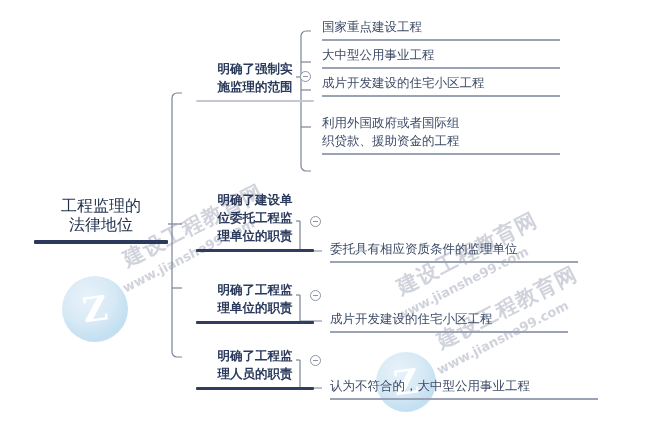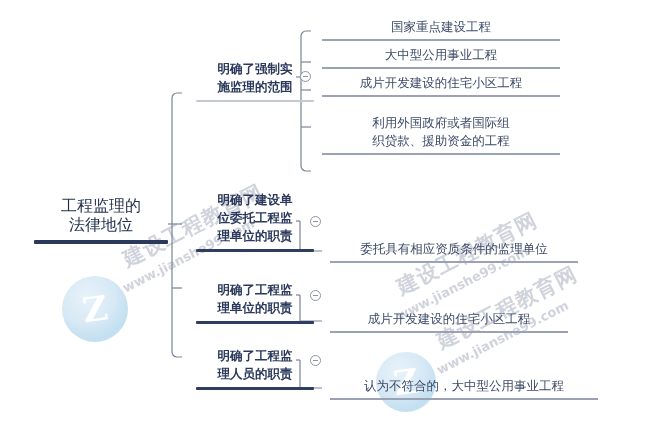--- a/index.html
+++ b/index.html
@@ -61,21 +61,21 @@
   
   .branch{width:118px;text-align:left;}
   .branch .label{
     font-size:12.5px;font-weight:bold;line-height:18px;color:#2b3a5c;text-align:center;
   }
   .branch .rule{
     margin-top:4px;height:3px;background:#2f3e60;border-radius:1px;width:118px;
   }
 
   
-  .leaf{text-align:center;}
+  .leaf{text-align:left;}
   .leaf .label{
     font-size:12.5px;font-weight:normal;line-height:18px;color:#3c4a66;
   }
   .leaf .rule{
     margin-top:3px;height:1.5px;background:#9aa2b4;width:100%;
   }
 
   
   .toggle{
     position:absolute;width:11px;height:11px;border-radius:50%;

